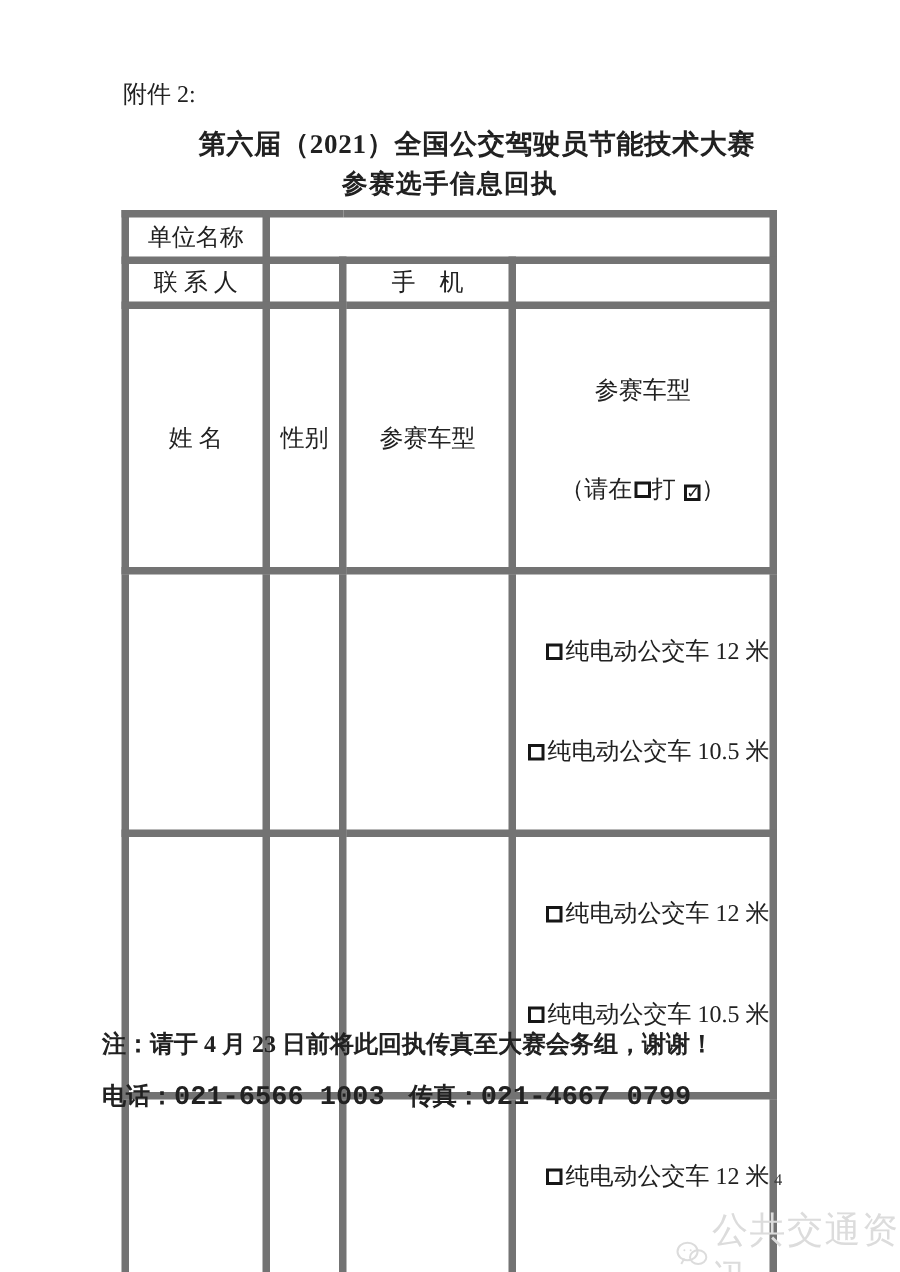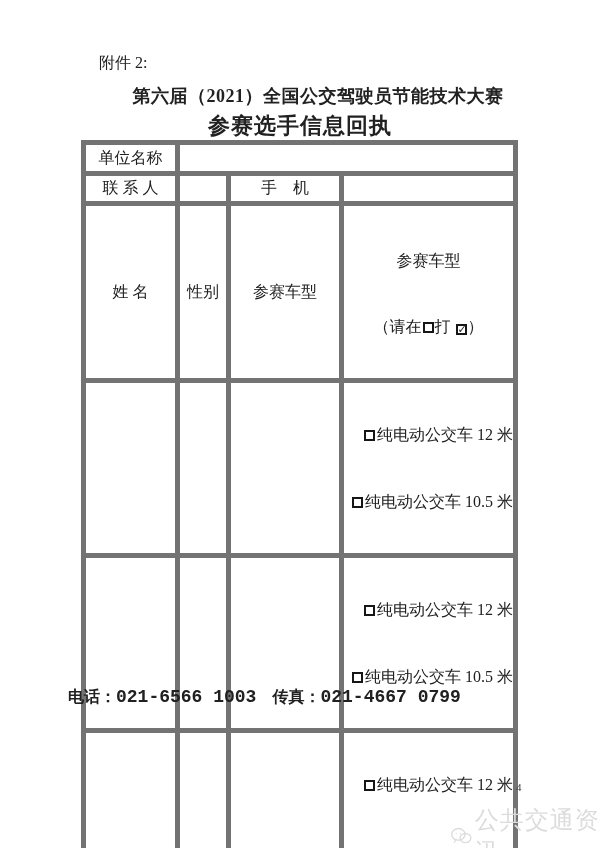--- a/index.html
+++ b/index.html
@@ -4,25 +4,25 @@
 <style>
   * { box-sizing: border-box; }
   html,body { margin:0; padding:0; }
   body {
     width:600px; height:848px; background:#ffffff;
     font-family:"Liberation Serif","DejaVu Serif",serif;
     color:#212121;
   }
   .page { position:relative; width:600px; height:848px; background:#fff; overflow:hidden; }
 
-  .attachment { position:absolute; left:99px; top:53px; font-size:16px; white-space:pre-wrap; }
+  .attachment { position:absolute; left:82px; top:53px; font-size:16px; white-space:pre-wrap; }
   .title { position:absolute; left:0; width:600px; top:84px; text-align:center;
            font-size:18px; font-weight:bold; letter-spacing:0.5px;padding-left:36px; }
   .subtitle { position:absolute; left:0; width:600px; top:111px; text-align:center;
-              font-size:22px; font-weight:bold; letter-spacing:1px; }
+              font-size:17px; font-weight:bold; letter-spacing:1px; }
 
   table.form { position:absolute; left:81px; top:140px; width:432px;
                border-collapse:collapse; table-layout:fixed;
                border:2px solid #3f3f3f; }
   table.form td { border:5px solid #737373; font-size:16px; text-align:center;
                   padding:0; white-space:pre-wrap; overflow:hidden; }
 
   td.veh { text-align:left; padding:3px 2px 0 5px; }
   .opt { display:block; line-height:31px; white-space:nowrap;text-align:right; }
 
@@ -113,20 +113,21 @@
       <td class="veh">
         <span class="opt"><span class="cbx"></span><span>纯电动公交车 12 米</span></span>
         
       </td>
     </tr>
 
   </tbody>
     </table>
 
   <div class="footer">
+    <div class="fline">注：请于 4 月 23 日前将此回执传真至大赛会务组，谢谢！</div>
     <div class="fline"><span>电话：</span><span class="latin">021-6566 1003</span><span class="fax-group">传真：</span><span class="latin">021-4667 0799</span></div>
   </div>
 
   <div class="pagenum">4</div>
 
   <div class="watermark">
     <svg width="26" height="22" viewBox="0 0 26 22" fill="none" stroke="#dcdcdc" stroke-width="1.6">
       <ellipse cx="10" cy="9" rx="8" ry="7"></ellipse>
       <path d="M5 19 L7.5 14.5" fill="none"></path>
       <ellipse cx="18.5" cy="13.5" rx="6.5" ry="5.5"></ellipse>

